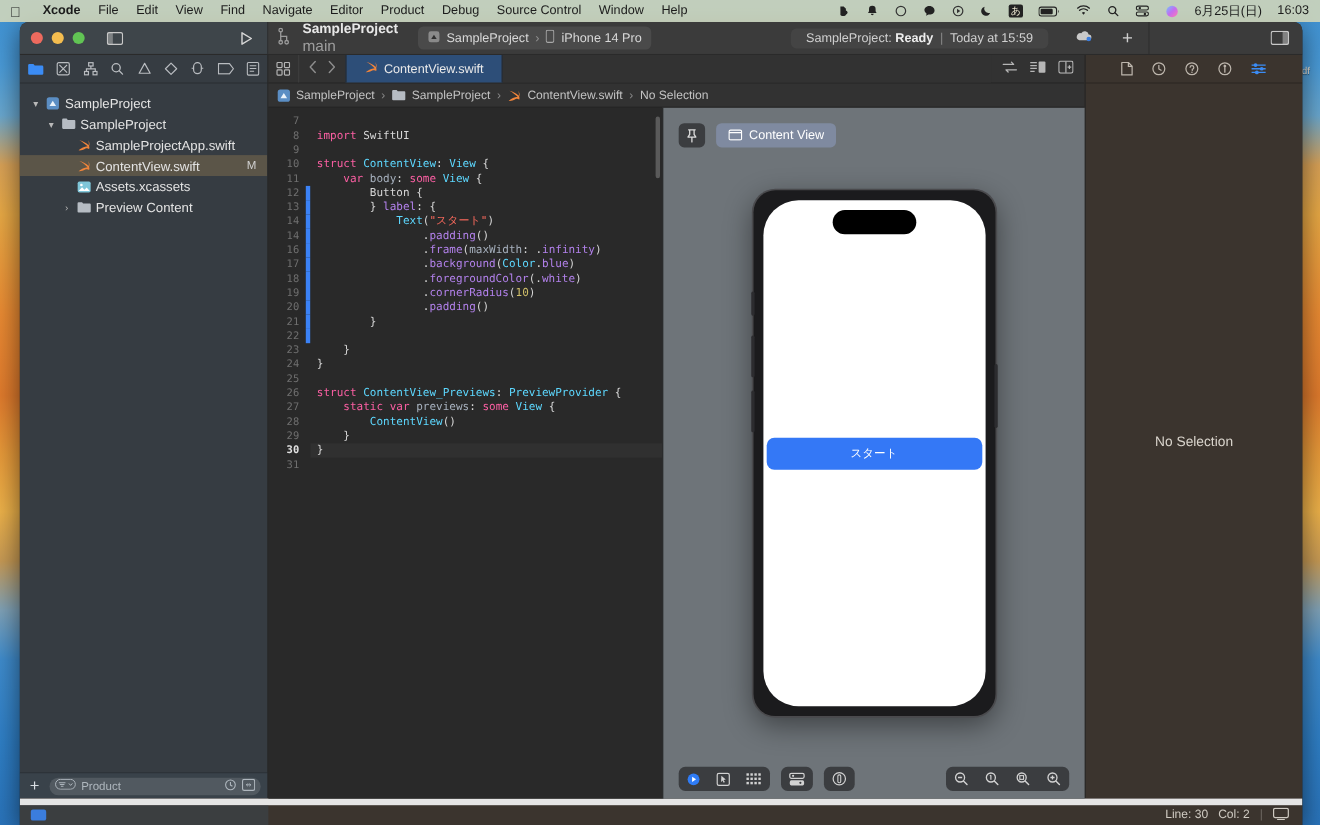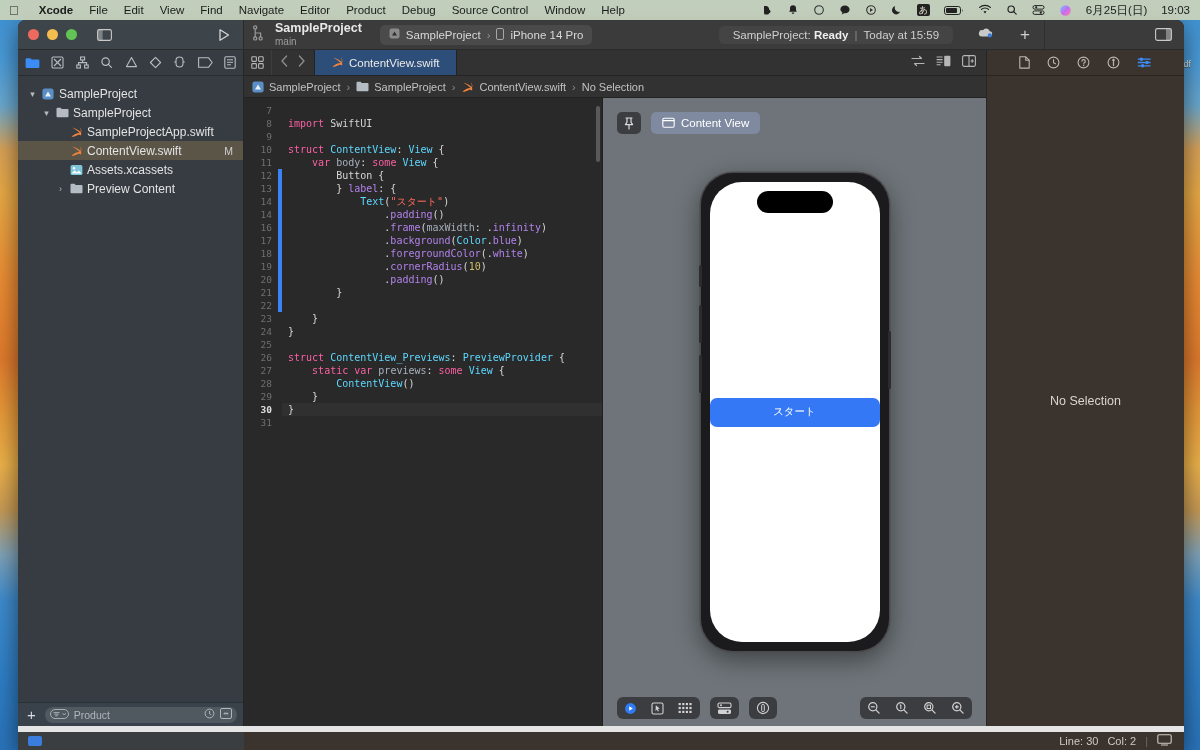--- a/index.html
+++ b/index.html
@@ -66,21 +66,21 @@
   .light { width:11px; height:11px; border-radius:50%; }
   .light.r{background:#ed6a5e;} .light.y{background:#f4bd4f;} .light.g{background:#61c454;}
   .tb-icon { color:#c9c9c9; display:inline-flex; align-items:center; }
   #tb-left .sbtoggle { margin-left:12px; }
   #tb-left .runbtn { margin-left:auto; margin-right:12px; color:#d6d6d6; }
 
   #tb-main { flex:1; display:flex; align-items:center; gap:10px; padding:0 8px; background:#3b3b3b; }
   .scheme-icon { color:#9a9a9a; }
   .proj-block { display:flex; flex-direction:column; line-height:1.1; }
   .proj-name { color:#e8e8e8; font-weight:bold; font-size:12.5px; }
-  .proj-branch { color:#9d9d9d; font-size:10px; }
+  .proj-branch { color:#9d9d9d; font-size:14px; }
   .dest-pill {
     display:flex; align-items:center; gap:6px;
     background:#4a4a4a; border-radius:5px; padding:3px 9px;
     color:#d8d8d8; font-size:11.5px; margin-left:8px;
   }
   .dest-sep { color:#8f8f8f; }
   .statuspill {
     margin-left:auto; background:#444; border-radius:5px;
     padding:3px 14px; color:#cfcfcf; font-size:11.5px; white-space:nowrap;
   }
@@ -196,21 +196,21 @@
     width:24px; height:22px; border-radius:5px; background:#3b3d40;
     display:flex; align-items:center; justify-content:center; color:#dcdcdc;
   }
   .cvbtn {
     display:flex; align-items:center; gap:6px; height:22px; padding:0 11px;
     border-radius:5px; background:#7f8aa0; color:#fff; font-size:11.5px;
   }
   #canvas-stage { flex:1; display:flex; align-items:center; justify-content:center; }
 
   .phone {
-    width:188px; height:478px; background:#1b1b1d; border-radius:32px;
+    width:220px; height:478px; background:#1b1b1d; border-radius:20px;
     padding:9px; position:relative;
     box-shadow:0 0 0 1.5px #4a4a4d, 0 8px 26px rgba(0,0,0,.45);
   }
   .phone-screen {
     width:100%; height:100%; background:#ffffff; border-radius:32px;
     position:relative; overflow:hidden;
     display:flex; align-items:center; justify-content:center;
   }
   .island {
     position:absolute; top:9px; left:50%; transform:translateX(-50%);
@@ -357,21 +357,21 @@
             <linearGradient id="sg" x1="0" y1="0" x2="1" y2="1">
               <stop offset="0" stop-color="#6fc3ff"></stop>
               <stop offset="0.5" stop-color="#c46cf0"></stop>
               <stop offset="1" stop-color="#ff7ab3"></stop>
             </linearGradient>
           </defs>
           <circle cx="6.5" cy="6.5" r="5.2" fill="url(#sg)"></circle>
         </svg>
     </span>
     <span class="clockdate">6月25日(日)</span>
-    <span class="clockdate">19:03</span>
+    <span class="clockdate">16:03</span>
   </span>
 </div>
 
 <div id="xcwindow">
 
   <div id="titlebar">
     <div id="tb-left">
       <span class="light r"></span>
       <span class="light y"></span>
       <span class="light g"></span>

